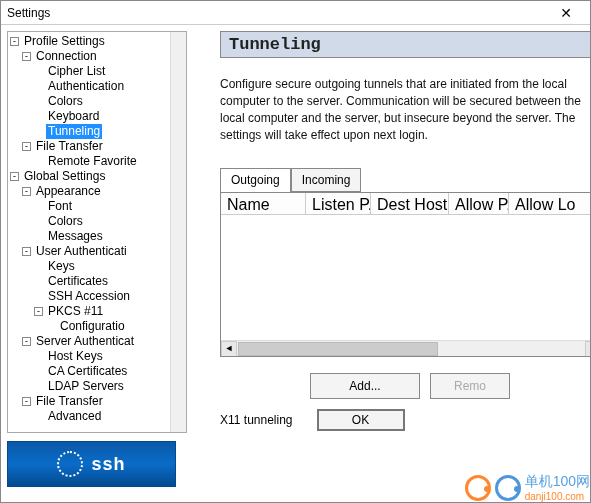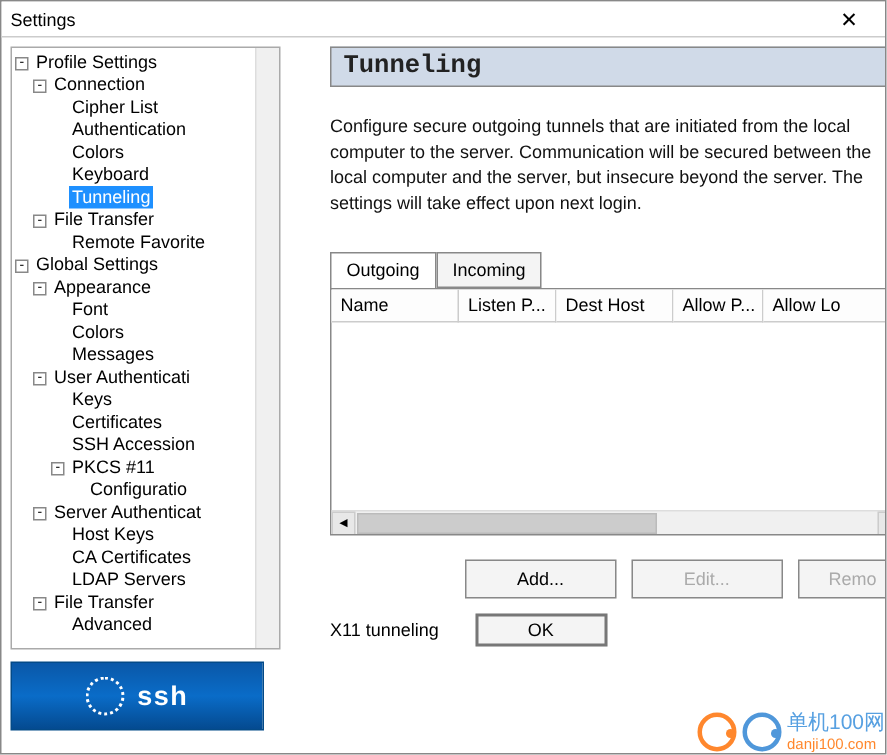--- a/index.html
+++ b/index.html
@@ -150,21 +150,21 @@
   overflow: hidden;
 }
 .thead {
   display: flex;
   background: #fff;
 }
 .th {
   border-right: 1px solid #ccc;
   border-bottom: 1px solid #ccc;
   padding: 3px 6px;
-  font-size: 12px;
+  font-size: 16px;
   background: #fdfdfd;
   height: 22px;
   overflow: hidden;
   white-space: nowrap;
 }
 .hscroll {
   position: absolute;
   left: 0; right: 0; bottom: 0;
   height: 16px;
   background: #f0f0f0;
@@ -312,21 +312,20 @@
       <div class="hscroll">
         <div class="arrow">◄</div>
         <div class="thumb"></div>
         <div style="flex:1"></div>
         <div class="arrow">►</div>
       </div>
     </div>
 
     <div class="btn-row">
       <div class="btn">Add...</div>
-      <div class="btn disabled">Edit...</div>
       <div class="btn disabled" style="width:80px">Remo</div>
     </div>
 
     <div class="bottom">
       <span class="x11-label">X11 tunneling</span>
       <div class="ok-btn">OK</div>
     </div>
   </div>
 </div>
 

